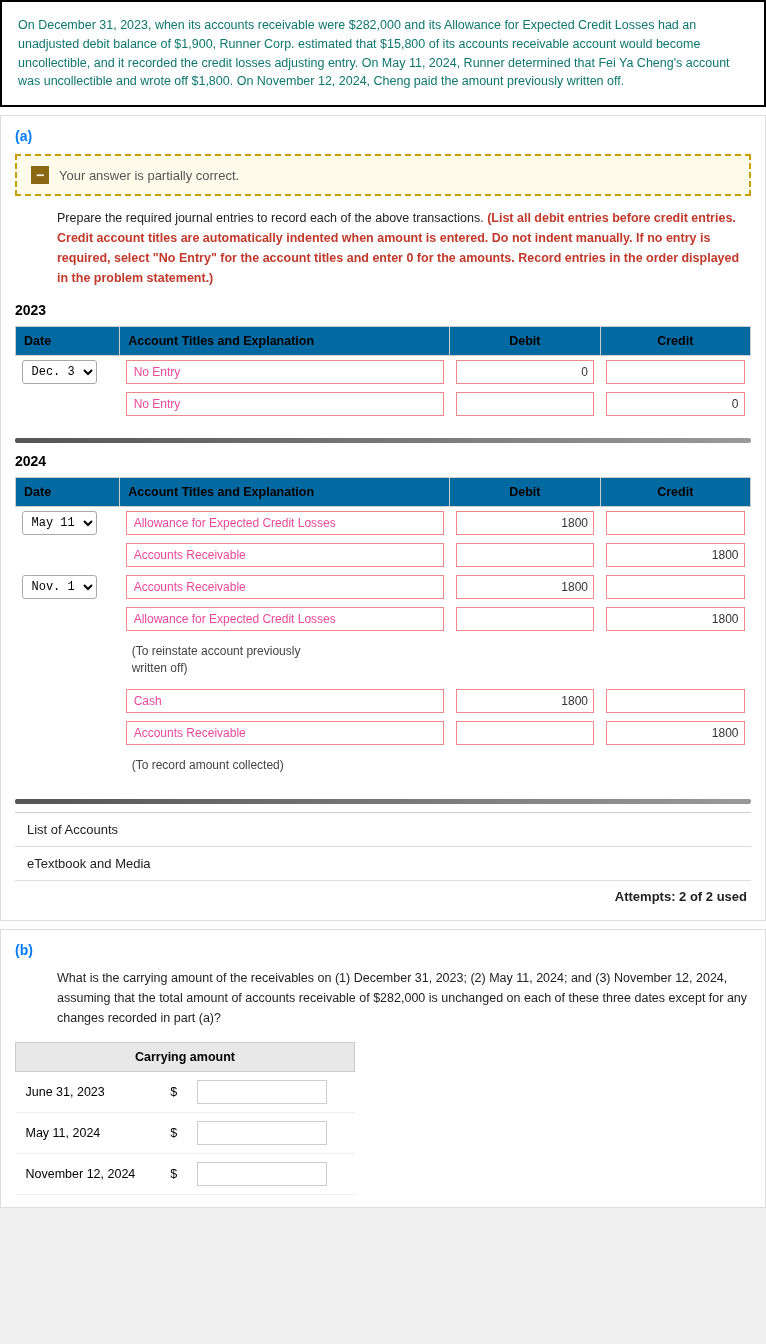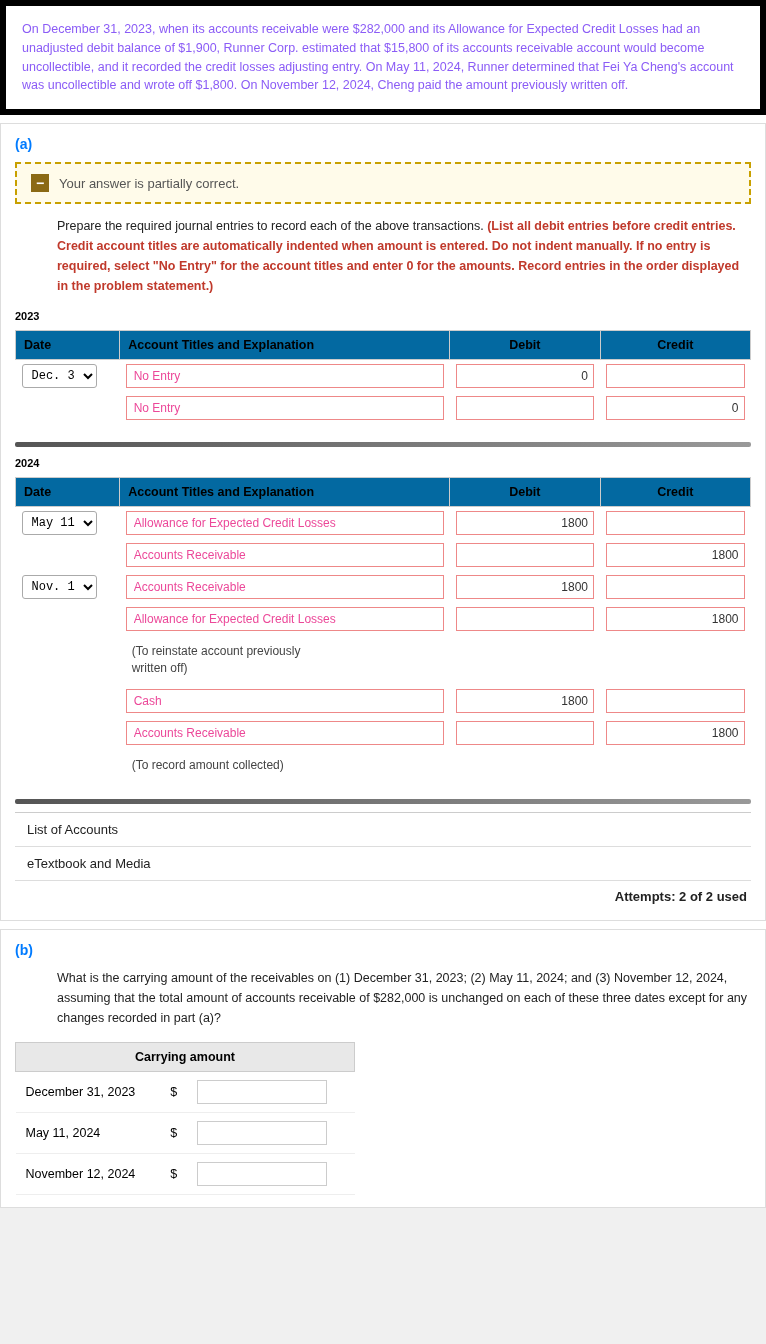--- a/index.html
+++ b/index.html
@@ -9,24 +9,24 @@
       background: #f0f0f0;
       width: 766px;
     }
     .main-container {
       background: #fff;
       width: 766px;
     }
     .problem-text {
       padding: 14px 16px;
       background: #fff;
-      border: 6px solid #000000;
+      border: 2px solid #000000;
       font-size: 12.5px;
       line-height: 1.5;
-      color: #8b5cf6;
+      color: #0f766e;
     }
     .section {
       background: #fff;
       border: 1px solid #ddd;
       margin-top: 8px;
       padding: 12px 14px;
     }
     .section-label {
       color: #007bff;
       font-weight: bold;
@@ -62,21 +62,21 @@
       margin-bottom: 14px;
       color: #222;
       margin-left: 42px;
     }
     .instruction-text .red-bold {
       color: #c0392b;
       font-weight: bold;
     }
     .year-label {
       font-weight: bold;
-      font-size: 11px;
+      font-size: 14px;
       margin-bottom: 8px;
     }
     .journal-table {
       width: 100%;
       border-collapse: collapse;
       margin-bottom: 10px;
     }
     .journal-table thead tr {
       background: #0369a1;
     }
@@ -398,21 +398,21 @@
     <div class="instruction-text">What is the carrying amount of the receivables on (1) December 31, 2023; (2) May 11, 2024; and (3) November 12, 2024, assuming that the total amount of accounts receivable of $282,000 is unchanged on each of these three dates except for any changes recorded in part (a)?</div>
 
     <table class="carrying-table">
       <thead>
         <tr>
           <th colspan="3">Carrying amount</th>
         </tr>
       </thead>
       <tbody>
         <tr>
-          <td>December 31, 2023</td>
+          <td>June 31, 2023</td>
           <td style="width:20px;">$</td>
           <td>
             <input class="carrying-input" type="text" value="" style="">
           </td>
         </tr>
         <tr>
           <td>May 11, 2024</td>
           <td style="width:20px;">$</td>
           <td>
             <input class="carrying-input" type="text" value="" style="">

